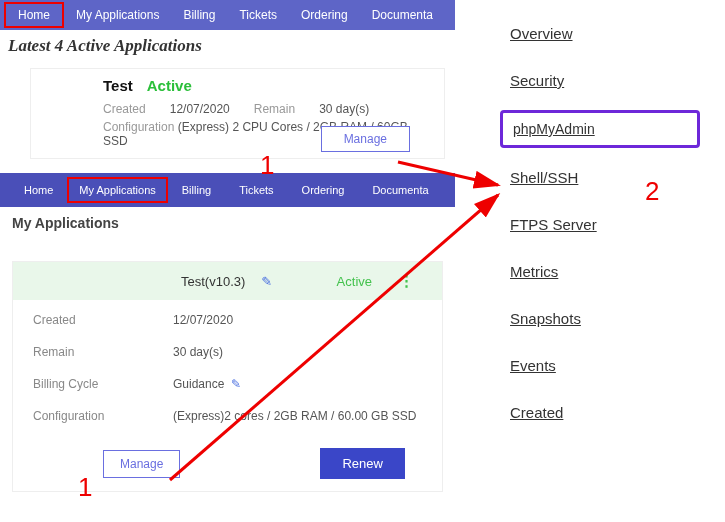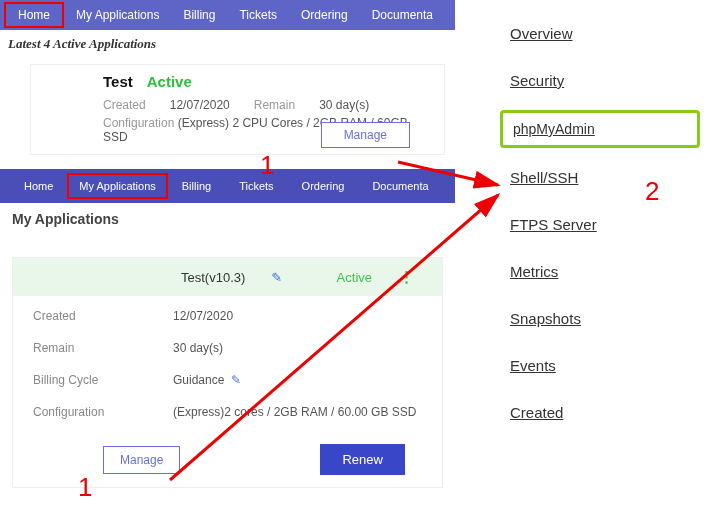--- a/index.html
+++ b/index.html
@@ -5,21 +5,21 @@
   * { box-sizing: border-box; margin: 0; padding: 0; }
   body { font-family: Arial, Helvetica, sans-serif; font-size: 14px; color: #333; width: 725px; height: 522px; position: relative; overflow: hidden; background: #fff; }
   
   .left-col { width: 455px; display: inline-block; vertical-align: top; }
   
   
   .navbar { background: #5e65c7; height: 30px; display: flex; align-items: center; padding: 0 4px; gap: 0; color: #fff; font-size: 12px; }
   .nav-item { padding: 6px 12px; cursor: pointer; }
   .nav-home { border: 2px solid #e00; padding: 4px 12px; }
   
-  .section-title { font-size: 13px; font-weight: bold; font-style: italic; color: #333; padding: 6px 8px; font-family: Georgia, serif; }
+  .section-title { font-size: 17px; font-weight: bold; font-style: italic; color: #333; padding: 6px 8px; font-family: Georgia, serif; }
   
   
   .card { border: 1px solid #eee; margin: 6px 10px 6px 30px; background: #fff; position: relative; }
   .card-top { display: flex; align-items: center; gap: 0; }
   .card-avatar { width: 60px; height: 58px; background: #fff; }
   .card-body { flex: 1; padding: 8px 12px 10px 12px; }
   .app-row1 { display: flex; align-items: center; gap: 14px; margin-bottom: 8px; }
   .app-name { font-weight: bold; color: #111; font-size: 15px; }
   .app-status { font-weight: bold; color: #2bbf3a; font-size: 15px; }
   .meta-row { display: flex; gap: 24px; font-size: 12px; color: #777; }
@@ -30,37 +30,37 @@
   
   
   .navbar2 { background: #4a4fb8; height: 34px; display: flex; align-items: center; padding: 0 10px; gap: 0; color: #fff; font-size: 12px; margin-top: 14px; }
   .nav2-item { padding: 7px 14px; cursor: pointer; font-size: 11px; }
   .nav2-myapps { border: 2px solid #e00; padding: 5px 10px; }
   
   .sub-title { font-size: 14px; font-weight: bold; color: #444; padding: 8px 12px; }
   
   
   .detail { margin: 22px 12px 0 12px; border: 1px solid #eee; }
-  .detail-head { background: #e9f7ea; height: 38px; display: flex; align-items: center; padding: 3px 18px; gap: 26px; font-size: 13px; position: relative; }
+  .detail-head { background: #e9f7ea; height: 38px; display: flex; align-items: center; padding: 3px 18px; gap: 16px; font-size: 13px; position: relative; }
   .detail-name { color: #333; margin-left: 150px; }
   .edit-icon { color: #4a6fe0; cursor: pointer; }
   .det-status { position:absolute; right:70px; color: #44c24e; font-weight: 500; }
   .kebab { color: #44c24e; font-weight: bold; cursor: pointer; position: absolute; right: 28px; font-size:15px; }
   .detail-rows { padding: 4px 0; }
   .drow { display: flex; padding: 9px 20px; font-size: 12px; }
   .dlabel { width: 140px; color: #888; font-weight: 500; }
   .dval { color: #555; }
   .detail-foot { display: flex; align-items: center; padding: 12px 20px 12px 90px; gap: 140px; }
   .manage2 { border: 1px solid #6a6fe0; color: #6a6fe0; background: #fff; padding: 6px 16px; font-size: 12px; cursor: pointer; }
   .renew { background: #3a46c8; color: #fff; border: none; padding: 8px 22px; font-size: 13px; cursor: pointer; }
   
   
   .side-menu { position: absolute; right: 15px; top: 0; width: 250px; padding: 10px 0 10px 40px; background:#fff;text-decoration:underline; }
   .menu-item { padding: 15px 10px; font-size: 15px; color: #333; cursor: pointer; }
-  .menu-phpmyadmin { border: 3px solid #84cc16; border-radius: 4px; padding: 8px 10px; margin: 6px 10px 6px 0; position: relative; }
+  .menu-phpmyadmin { border: 3px solid #6d28d9; border-radius: 4px; padding: 8px 10px; margin: 6px 10px 6px 0; position: relative; }
   
   
   .anno { position: absolute; color: #e00; font-size: 26px; font-family: Arial; pointer-events:none; }
   .anno1a { left: 260px; top: 150px; }
   .anno2 { left: 645px; top: 176px; }
   .anno1b { left: 78px; top: 472px; }
   
   svg.arrow { position: absolute; top: 0; left: 0; pointer-events: none; }
 </style>
 </head>

